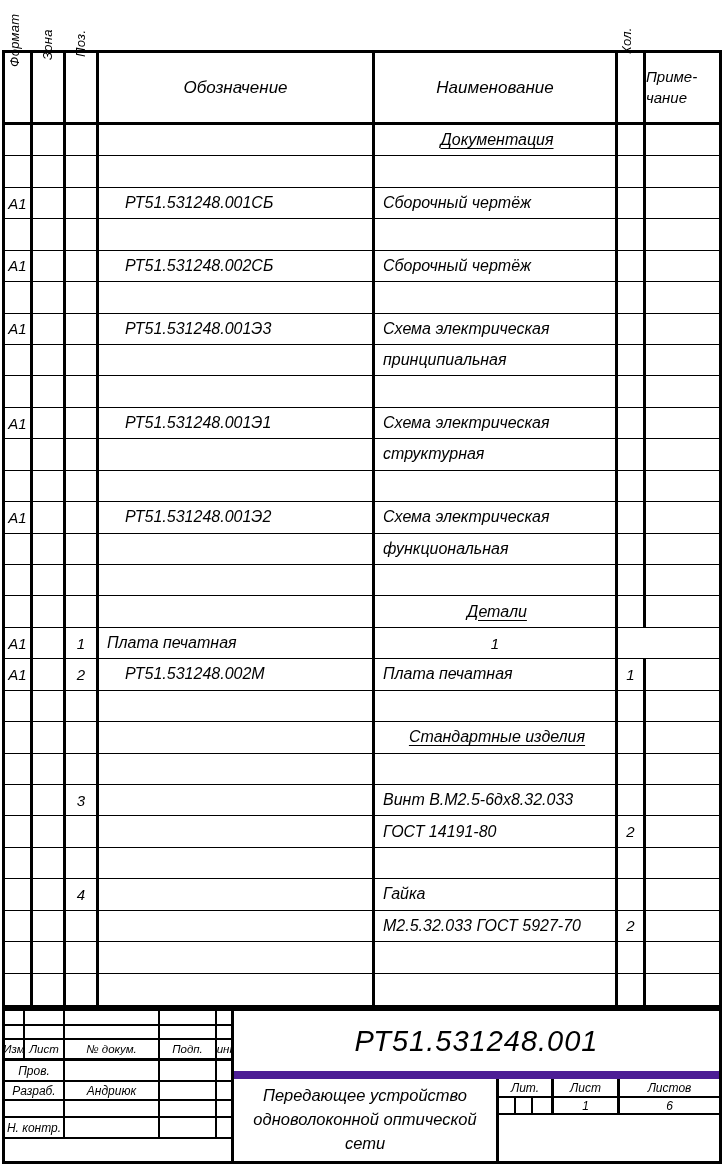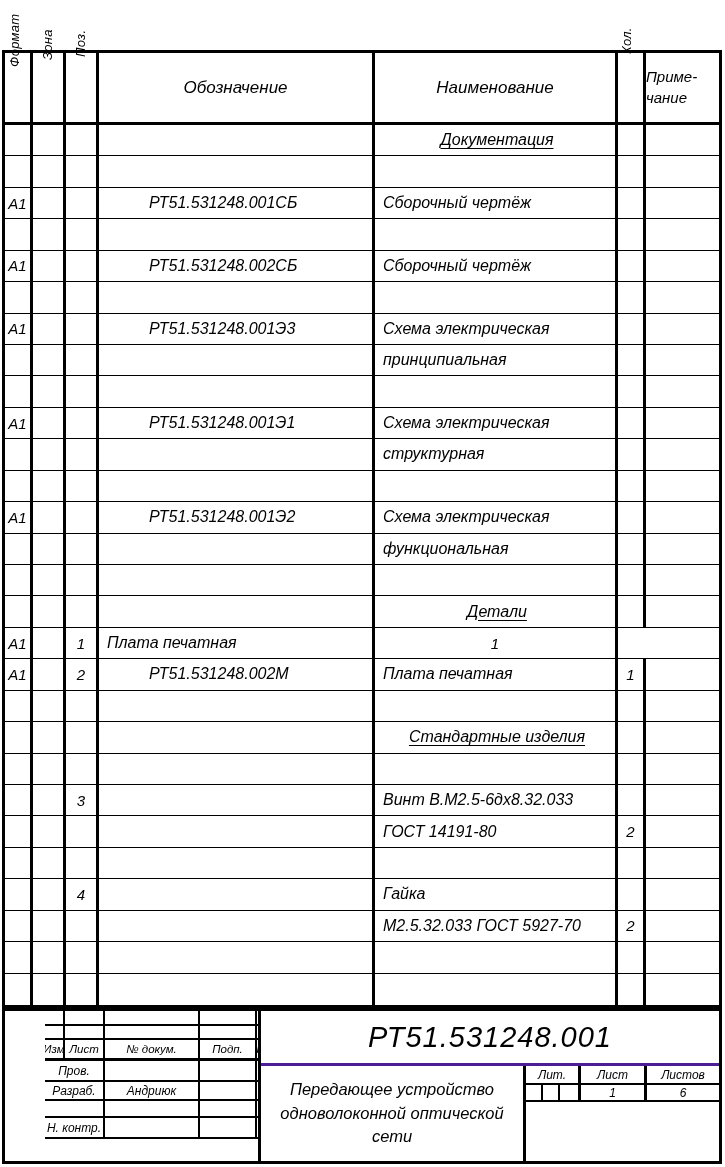--- a/index.html
+++ b/index.html
@@ -31,43 +31,43 @@
   .thead .hcell:last-child{border-right:none;justify-content:flex-start;
     font-size:15px;line-height:1.35;align-items:center;}
   .tbody{flex:1;display:grid;grid-template-rows:repeat(28,1fr);}
   .trow{display:grid;grid-template-columns:28px 33px 33px 276px 243px 28px 73px;
     border-bottom:1px solid #000;box-sizing:border-box;}
   .trow:last-child{border-bottom:none;}
   .cell{border-right:3px solid #000;box-sizing:border-box;display:flex;align-items:center;
     font-size:16px;white-space:nowrap;overflow:visible;}
   .cell:last-child{border-right:none;}
   .c-format,.c-zone,.c-pos,.c-qty{justify-content:center;font-size:15px;}
-  .c-designation{padding-left:26px;margin-left:24px;}
+  .c-designation{padding-left:26px;}
   .c-name{padding-left:8px;}
   .c-name.section{justify-content:center;padding-left:4px;}
   .c-name.section span{text-decoration:underline;text-underline-offset:3px;}
 
   
   .titleblock{
     position:absolute;left:2px;top:1008px;width:720px;height:156px;
     border:3px solid #000;box-sizing:border-box;display:flex;
   }
-  .tb-left{width:256px;border-right:3px solid #000;box-sizing:border-box;
-    display:grid;grid-template-rows:15px 14px 21px 21px 19px 17px 21px 1fr;padding-left:40px;}
+  .tb-left{width:229px;border-right:3px solid #000;box-sizing:border-box;
+    display:grid;grid-template-rows:15px 14px 21px 21px 19px 17px 21px 1fr;}
   .tb-row{display:grid;grid-template-columns:20px 40px 95px 57px 1fr;}
   .tb-row.role{grid-template-columns:60px 95px 57px 1fr;}
   .tb-cell{border-right:2px solid #000;border-bottom:2px solid #000;box-sizing:border-box;
     display:flex;align-items:center;justify-content:center;font-size:11px;white-space:nowrap;overflow:hidden;}
   .tb-cell:last-child{border-right:none;}
   .tb-row.hdr .tb-cell{border-bottom:3px solid #000;font-size:11.5px;}
   .tb-row:last-child .tb-cell{border-bottom:none;margin-top:32px;}
   .tb-row.role .tb-cell{font-size:12px;}
 
   .tb-right{flex:1;display:flex;flex-direction:column;}
-  .tb-docnum{height:55px;border-bottom:3px solid #4c1d95;box-sizing:border-box;
+  .tb-docnum{height:68px;border-bottom:8px solid #4c1d95;box-sizing:border-box;
     display:flex;align-items:center;justify-content:center;
     font-size:29px;letter-spacing:1px;}
   .tb-bottom{flex:1;display:flex;}
   .tb-title{width:265px;border-right:3px solid #000;box-sizing:border-box;
     display:flex;align-items:center;justify-content:center;text-align:center;
     font-size:16.5px;line-height:1.45;}
   .tb-stats{flex:1;display:grid;grid-template-rows:19px 17px 1fr;border-radius:29px;}
   .st-hdr{display:grid;grid-template-columns:55px 66px 1fr;}
   .st-hdr .st-cell{border-right:3px solid #000;border-bottom:2px solid #000;box-sizing:border-box;
     display:flex;align-items:center;justify-content:center;font-size:12px;}

